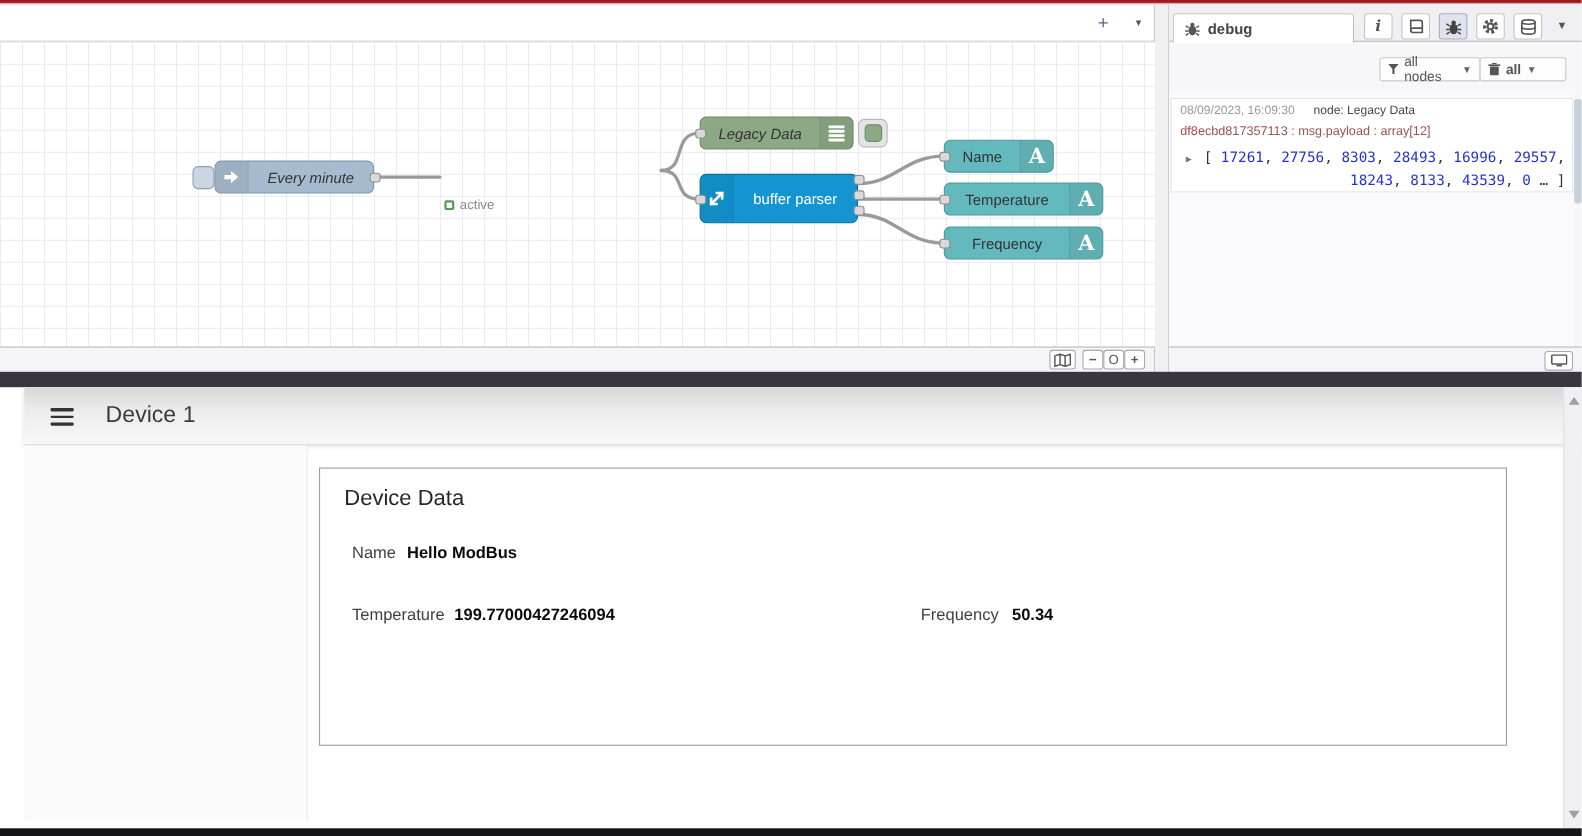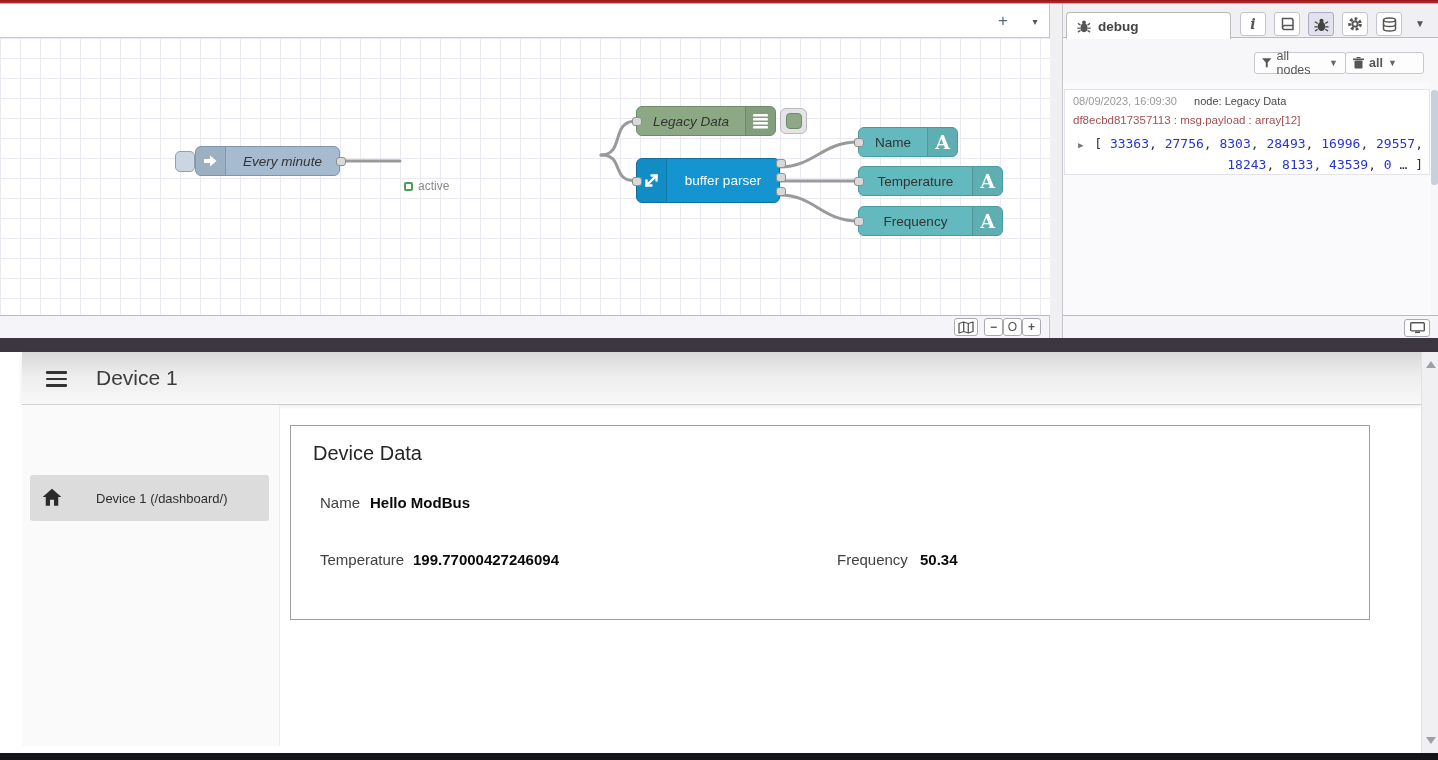--- a/index.html
+++ b/index.html
@@ -106,21 +106,21 @@
   #hamburger { position:absolute; left:24px; top:19px; width:21px; height:16px; cursor:pointer; }
   #hamburger div { height:2.5px; background:#333; border-radius:1px; margin-bottom:4px; }
   #dash-title { position:absolute; left:74px; top:14px; font-size:21px; color:#3C3C3C; }
   #dash-side { position:absolute; left:0; top:53px; width:258px; height:341px; background:#FAFAFB;
                border-right:1px solid #EDEDED; }
   .menu-item { position:absolute; left:8px; width:239px; height:46px; border-radius:3px;
                display:flex; align-items:center; cursor:pointer; }
   .menu-item.selected { background:#DCDCDD; }
   .menu-label { position:absolute; left:66px; font-size:13px; color:#6B6B6B; }
   .menu-item.selected .menu-label { color:#2E2E2E; }
-  #dash-card { position:absolute; left:268px; top:73px; width:1080px; height:195px;
+  #dash-card { position:absolute; left:268px; top:73px; width:1080px; height:253px;
                background:#fff; border:1px solid #9E9E9E; }
   #card-title { position:absolute; left:22px; top:16px; font-size:20px; color:#262626; }
   .field-label { position:absolute; font-size:15px; color:#404040; }
   .field-value { position:absolute; font-size:15px; color:#0A0A0A; font-weight:bold; }
 
   
   #dash-scroll { left:1421px; top:352px; width:17px; height:401px; background:#F0F0F2;
                  border-left:1px solid #E2E2E4; }
   .scroll-arrow { position:absolute; left:4px; width:0; height:0;
                   border-left:5px solid transparent; border-right:5px solid transparent; cursor:pointer; }
@@ -322,21 +322,21 @@
       <span class="caret-sm">▼</span>
     </div>
 
     <div id="msg-area">
       <div id="msg-block">
         <div id="msg-meta-row">
           <span>08/09/2023, 16:09:30</span>
           <span id="msg-node-label">node: Legacy Data</span>
         </div>
         <div id="msg-path">df8ecbd817357113 : msg.payload : array[12]</div>
-        <div id="msg-payload"><span id="msg-expander">▶</span> [ <span class="num">33363</span>, <span class="num">27756</span>, <span class="num">8303</span>, <span class="num">28493</span>, <span class="num">16996</span>, <span class="num">29557</span>,<br><span class="num">18243</span>, <span class="num">8133</span>, <span class="num">43539</span>, <span class="num">0</span> … ]</div>
+        <div id="msg-payload"><span id="msg-expander">▶</span> [ <span class="num">17261</span>, <span class="num">27756</span>, <span class="num">8303</span>, <span class="num">28493</span>, <span class="num">16996</span>, <span class="num">29557</span>,<br><span class="num">18243</span>, <span class="num">8133</span>, <span class="num">43539</span>, <span class="num">0</span> … ]</div>
       </div>
       <div id="debug-scroll-thumb"></div>
     </div>
 
     <div id="sb-footer">
       <div class="foot-btn" style="left:341px; top:3px; width:26px; height:18px;">
         <svg width="15" height="12" viewBox="0 0 15 12" style="margin:2px auto;">
             <rect x="0.7" y="0.7" width="13.6" height="8.2" rx="1" fill="none" stroke="#555" stroke-width="1.4"></rect>
             <rect x="5" y="9.5" width="5" height="1.6" fill="#555"></rect>
           </svg>
@@ -349,26 +349,20 @@
   <div id="dash" class="abs">
     <div id="dash-header">
       <div id="hamburger">
           <div></div>
           <div></div>
           <div></div>
         </div>
       <div id="dash-title">Device 1</div>
     </div>
     <div id="dash-side">
-      <div class="menu-item selected" style="top:70px;">
-        <svg class="abs" style="left:12px; top:13px;" width="20" height="19" viewBox="0 0 16 15">
-            <path d="M8 0.5 L15.5 7 H13 V14 H9.6 V9.2 H6.4 V14 H3 V7 H0.5 Z" fill="#2B2B2B"></path>
-          </svg>
-        <span class="menu-label">Device 1 (/dashboard/)</span>
-      </div>
     </div>
     <div id="dash-card">
       <div id="card-title">Device Data</div>
       <span class="field-label" style="left:29px; top:68px;">Name</span>
       <span class="field-value" style="left:79px; top:68px;">Hello ModBus</span>
       <span class="field-label" style="left:29px; top:125px;">Temperature</span>
       <span class="field-value" style="left:122px; top:125px;">199.77000427246094</span>
       <span class="field-label" style="left:546px; top:125px;">Frequency</span>
       <span class="field-value" style="left:629px; top:125px;">50.34</span>
     </div>

